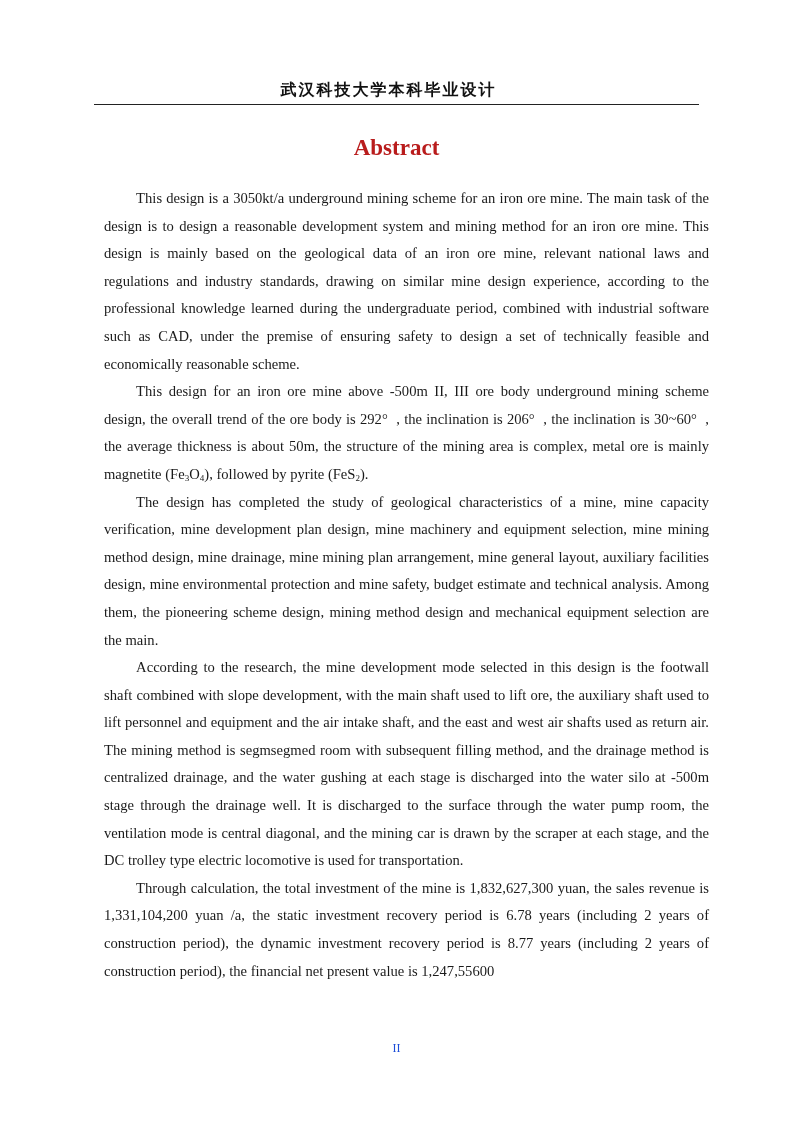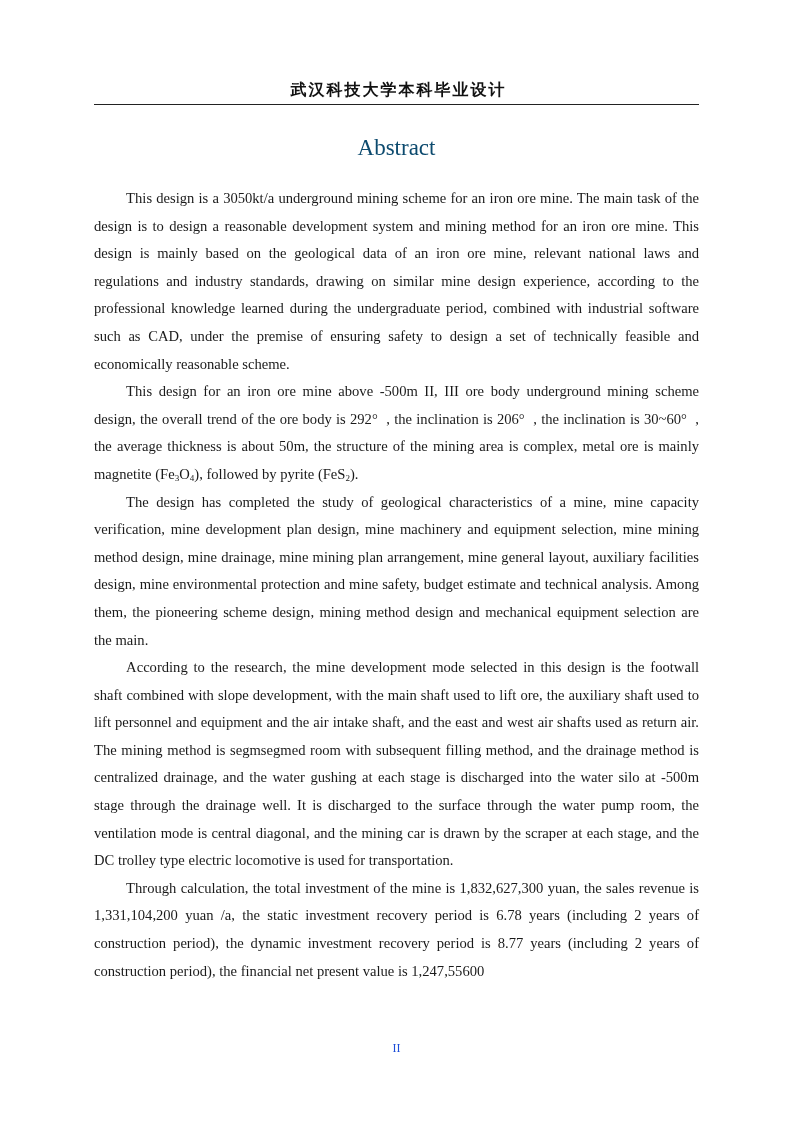--- a/index.html
+++ b/index.html
@@ -10,21 +10,21 @@
     body {
       width: 793px;
       height: 1122px;
       position: relative;
       overflow: hidden;
       font-family: "Liberation Serif", "DejaVu Serif", serif;
       color: #1a1a1a;
     }
     .page-header {
       position: absolute;
-      left: 96px;
+      left: 86px;
       width: 605px;
       top: 78px;
       height: 28px;
       text-align: center;
       font-family: "DejaVu Sans", "Liberation Sans", sans-serif;
       font-weight: bold;
       font-size: 16px;
       letter-spacing: 2px;
       line-height: 24px;
       color: #111;
@@ -37,28 +37,28 @@
       height: 0;
       border-top: 1.5px solid #222;
     }
     .title {
       position: absolute;
       left: 94px;
       width: 605px;
       top: 132px;
       text-align: center;
       font-family: "Liberation Serif", serif;
-      font-weight: normal;
+      font-weight: bold;
       font-size: 23px;
       line-height: 32px;
-      color: #0c4a6e;
+      color: #b91c1c;
     }
     .body-text {
       position: absolute;
-      left: 94px;
+      left: 104px;
       width: 605px;
       top: 185px;
       font-size: 14.6px;
       line-height: 27.6px;
       text-align: justify;
     }
     .body-text p {
       margin: 0;
       text-indent: 2.2em;
     }

